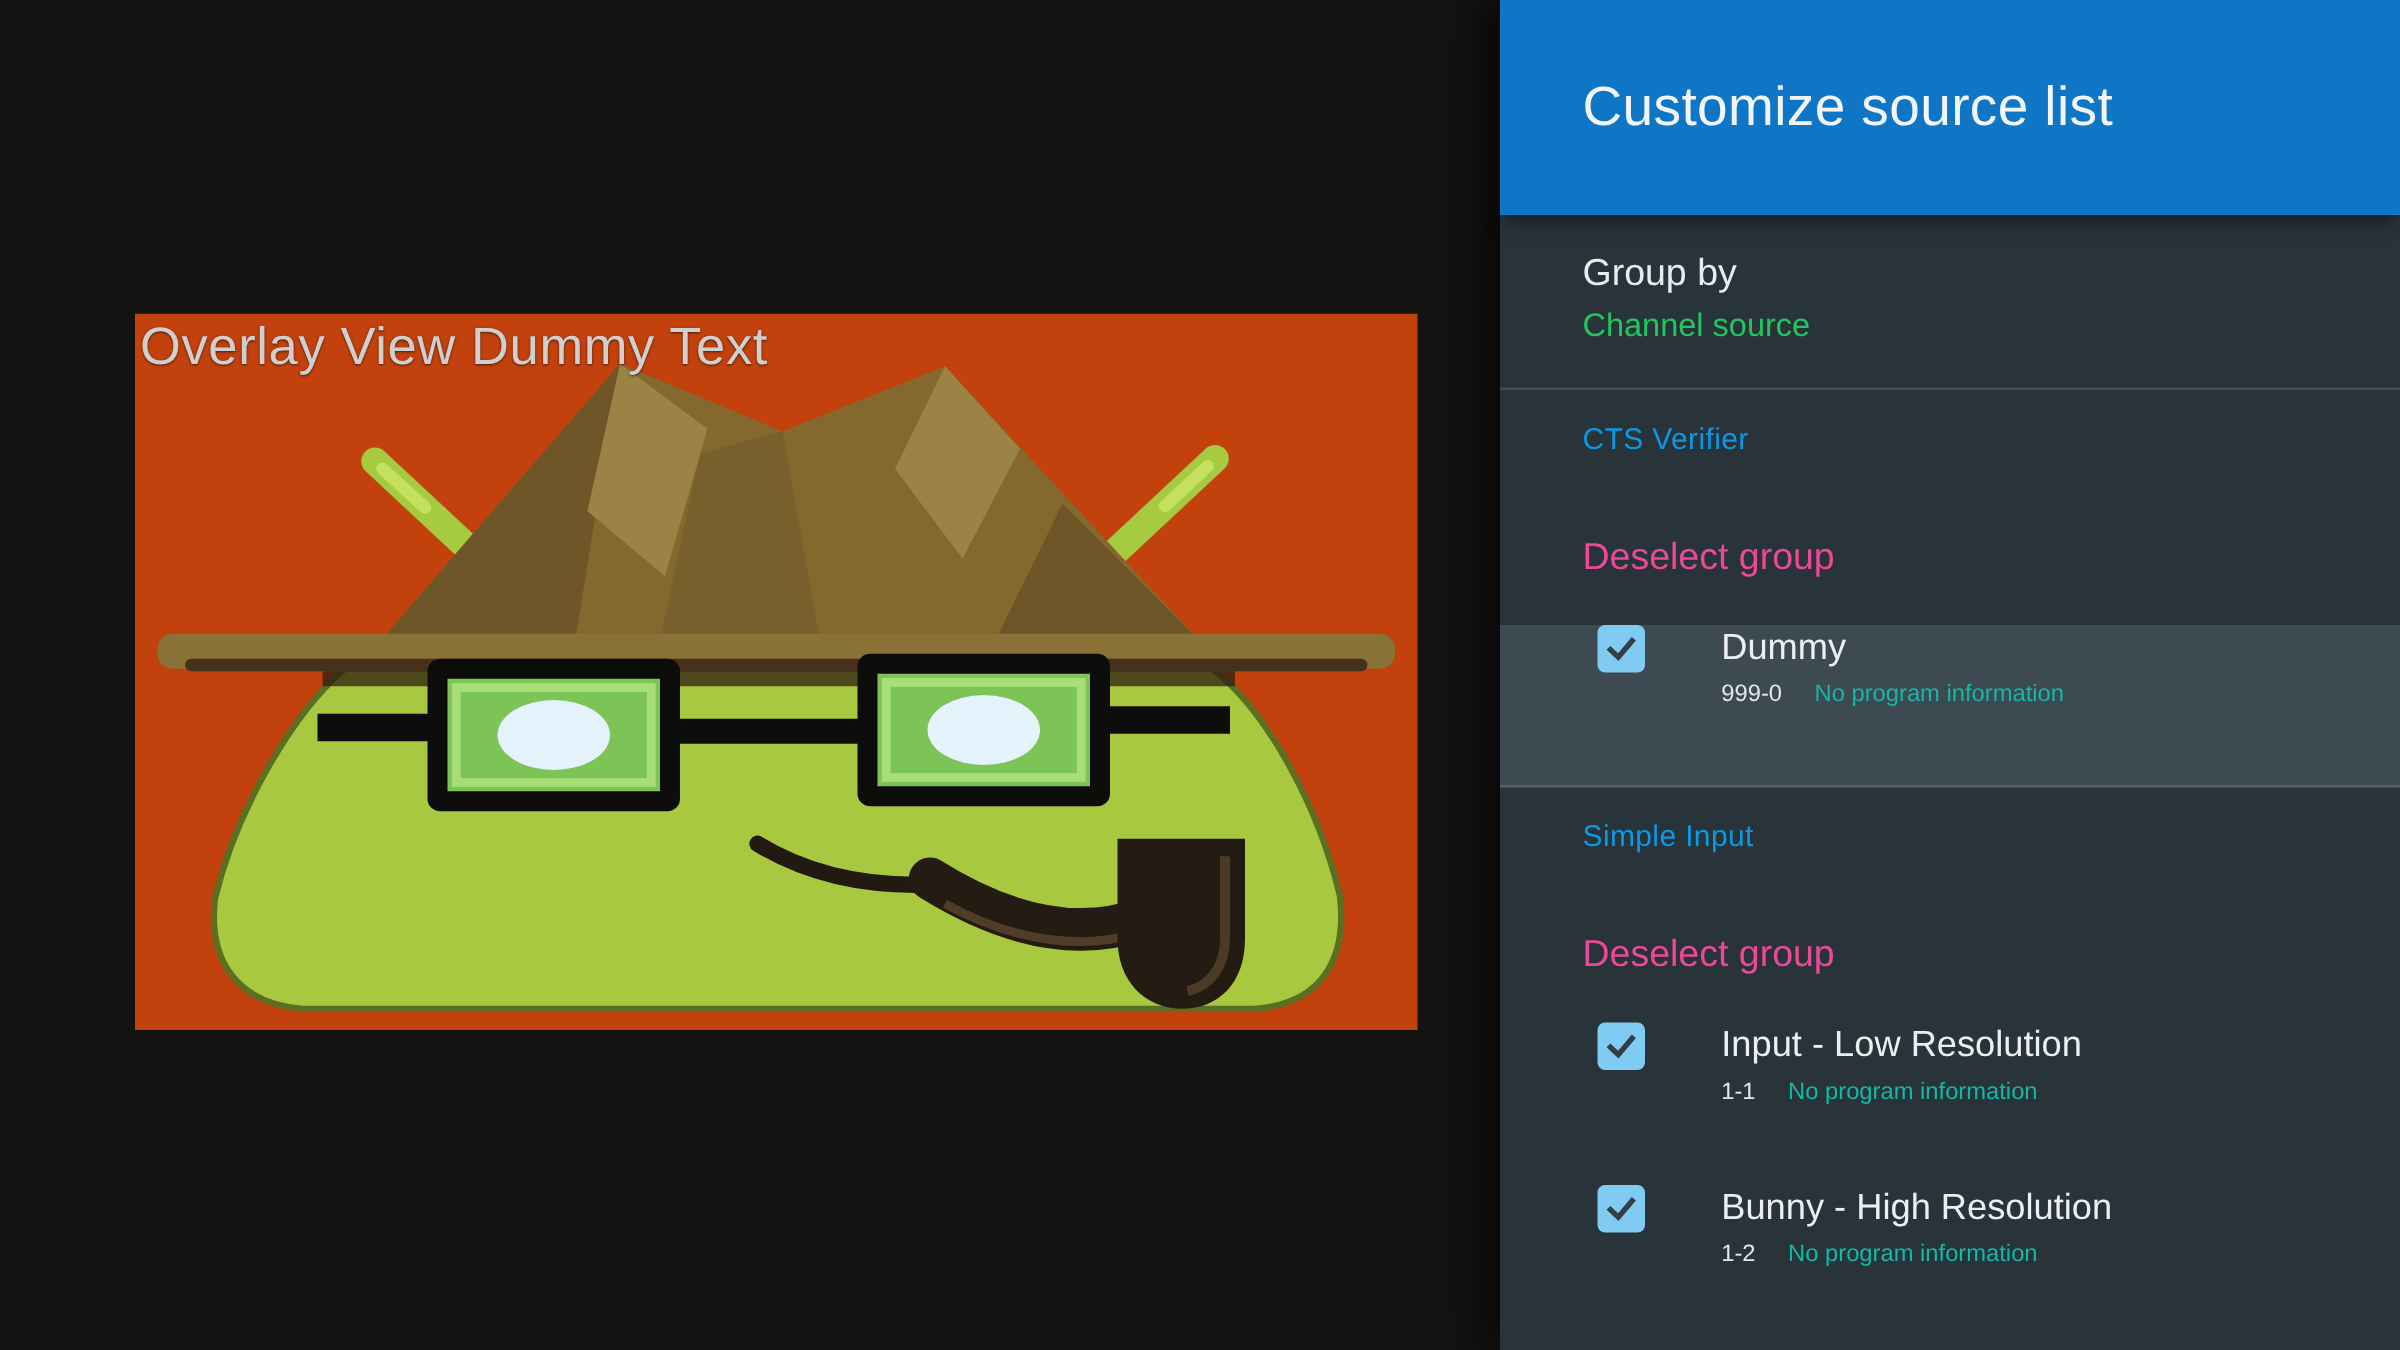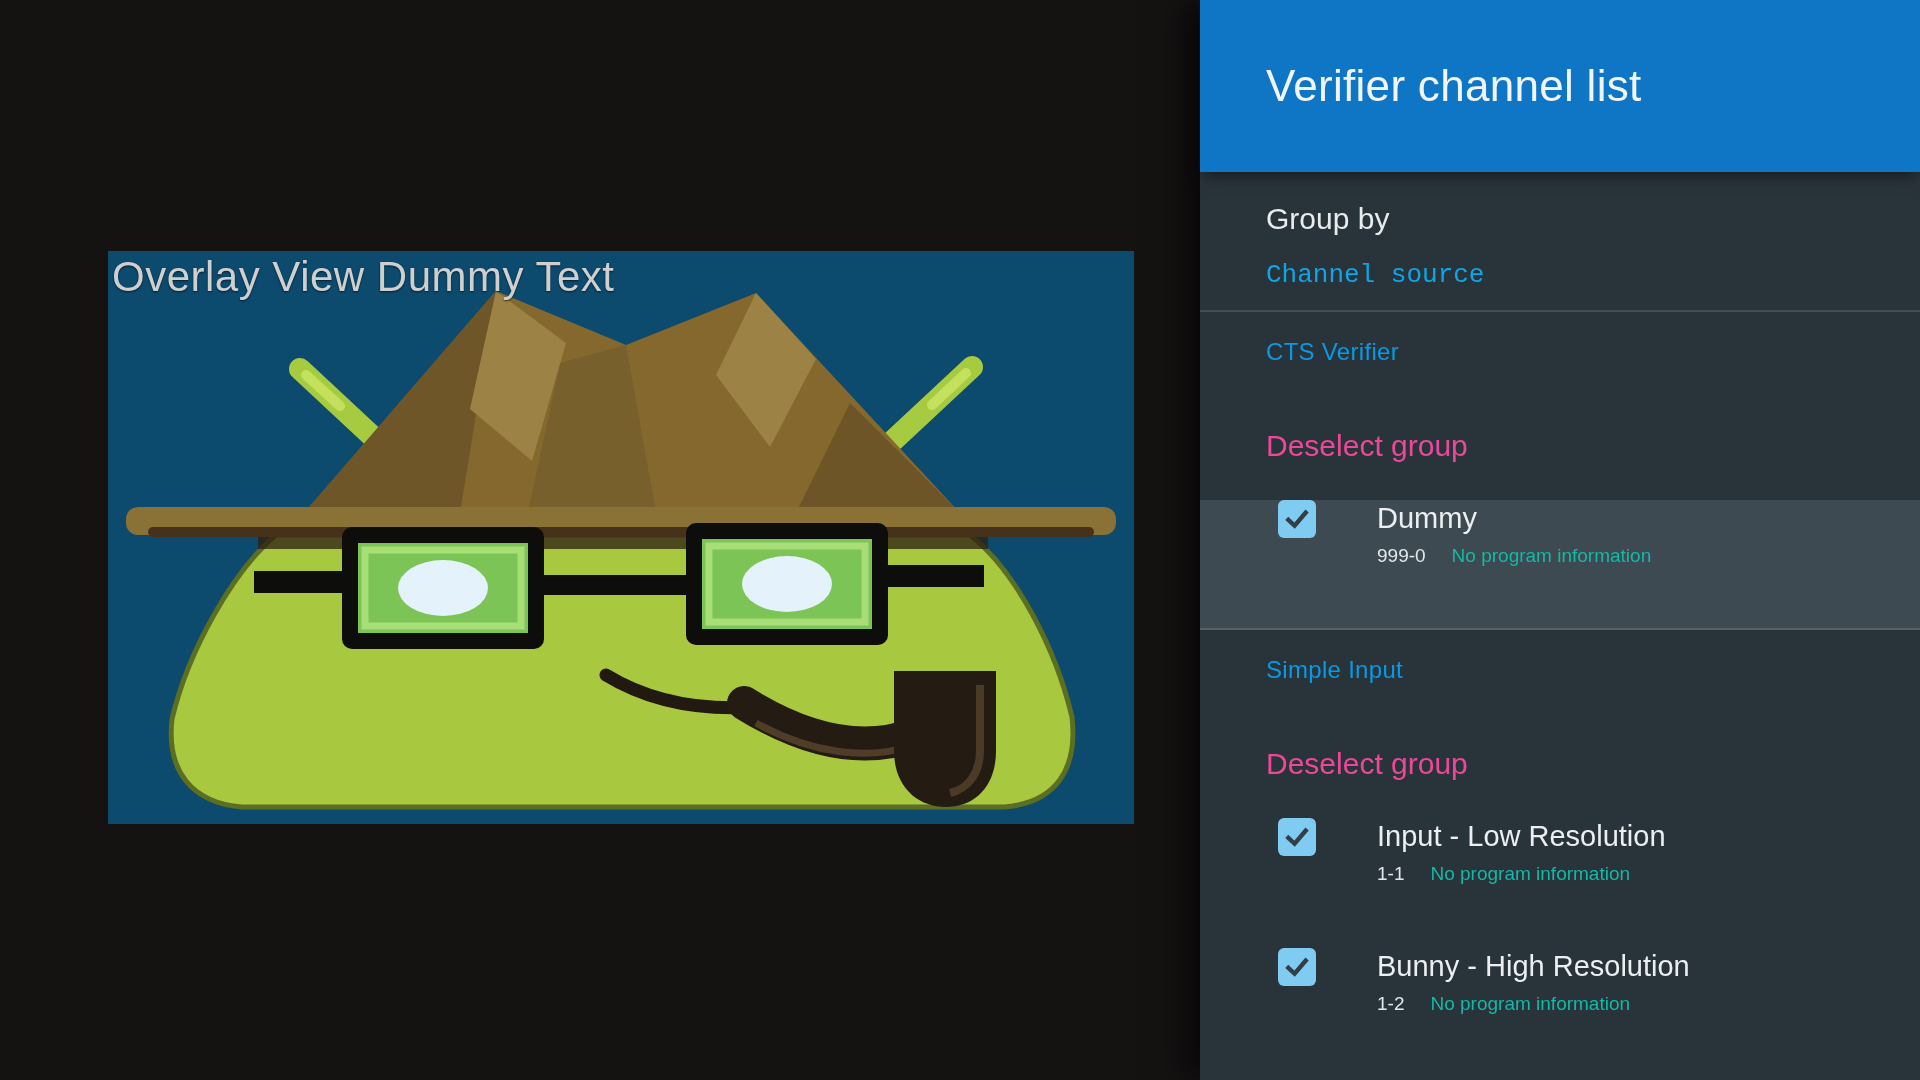--- a/index.html
+++ b/index.html
@@ -6,21 +6,21 @@
   #screen{
     position:relative;width:1920px;height:1080px;overflow:hidden;
     background:#151212;
     font-family:"Liberation Sans","DejaVu Sans",sans-serif;
     -webkit-font-smoothing:antialiased;
   }
   
   .left-area{position:absolute;left:0;top:0;width:1200px;height:1080px;background:#151212;}
   .overlay-box{
     position:absolute;left:108px;top:251px;width:1026px;height:573px;
-    background:#0c4a6e;overflow:hidden;
+    background:#c2410c;overflow:hidden;
   }
   .overlay-box svg{position:absolute;left:0;top:0;width:100%;height:100%;display:block;}
   .overlay-text{
     position:absolute;left:4px;top:2px;
     font-size:42px;line-height:48px;color:#cfcfcf;letter-spacing:.5px;
     text-shadow:0 1px 2px rgba(0,0,0,.6);
     white-space:nowrap;
   }
   
   .panel{
@@ -31,21 +31,21 @@
     position:relative;height:172px;background:#0e76c4;
     display:flex;align-items:center;padding-left:66px;box-sizing:border-box;
     box-shadow:0 8px 14px -4px rgba(0,0,0,.5);z-index:2;
   }
   .panel-title{font-size:44px;font-weight:400;color:#f2f5f7;letter-spacing:.3px;margin:0;}
   .panel-body{position:relative;z-index:1;}
   .groupby{
     height:138px;box-sizing:border-box;padding:26px 20px 0 66px;border-radius:30px;
   }
   .groupby-label{font-size:30px;line-height:42px;color:#e8ecee;}
-  .groupby-value{font-size:26px;line-height:36px;color:#0ea5e9;margin-top:17px;font-family:Liberation Mono, monospace;}
+  .groupby-value{font-size:26px;line-height:36px;color:#22c55e;margin-top:2px;}
   .divider{height:2px;background:rgba(255,255,255,.13);}
   .section-header{
     height:80px;display:flex;align-items:center;padding-left:66px;box-sizing:border-box;
     font-size:24px;font-weight:500;color:#0b99e3;letter-spacing:.3px;
   }
   .action-row{
     height:108px;display:flex;align-items:center;padding-left:66px;box-sizing:border-box;
     font-size:30px;color:#ec4899;
   }
   .channel-row{
@@ -112,21 +112,21 @@
         <path d="M648,472 C706,504 760,508 800,496" stroke="#54412a" stroke-width="7" fill="none" opacity="0.9"></path>
         <path d="M786,420 L888,420 L888,500 C888,536 866,556 838,556 C808,556 786,534 786,500 Z" fill="#241c13"></path>
         <path d="M872,434 L872,500 C872,522 860,538 842,542" stroke="#4a3a26" stroke-width="8" fill="none"></path>
       </svg>
       <div class="overlay-text">Overlay View Dummy Text</div>
     </div>
   </div>
 
   <aside class="panel">
     <header class="panel-header">
-      <h1 class="panel-title">Verifier channel list</h1>
+      <h1 class="panel-title">Customize source list</h1>
     </header>
     <div class="panel-body">
 
       <div class="groupby">
         <div class="groupby-label">Group by</div>
         <div class="groupby-value">Channel source</div>
       </div>
 
       <div class="divider"></div>
 

